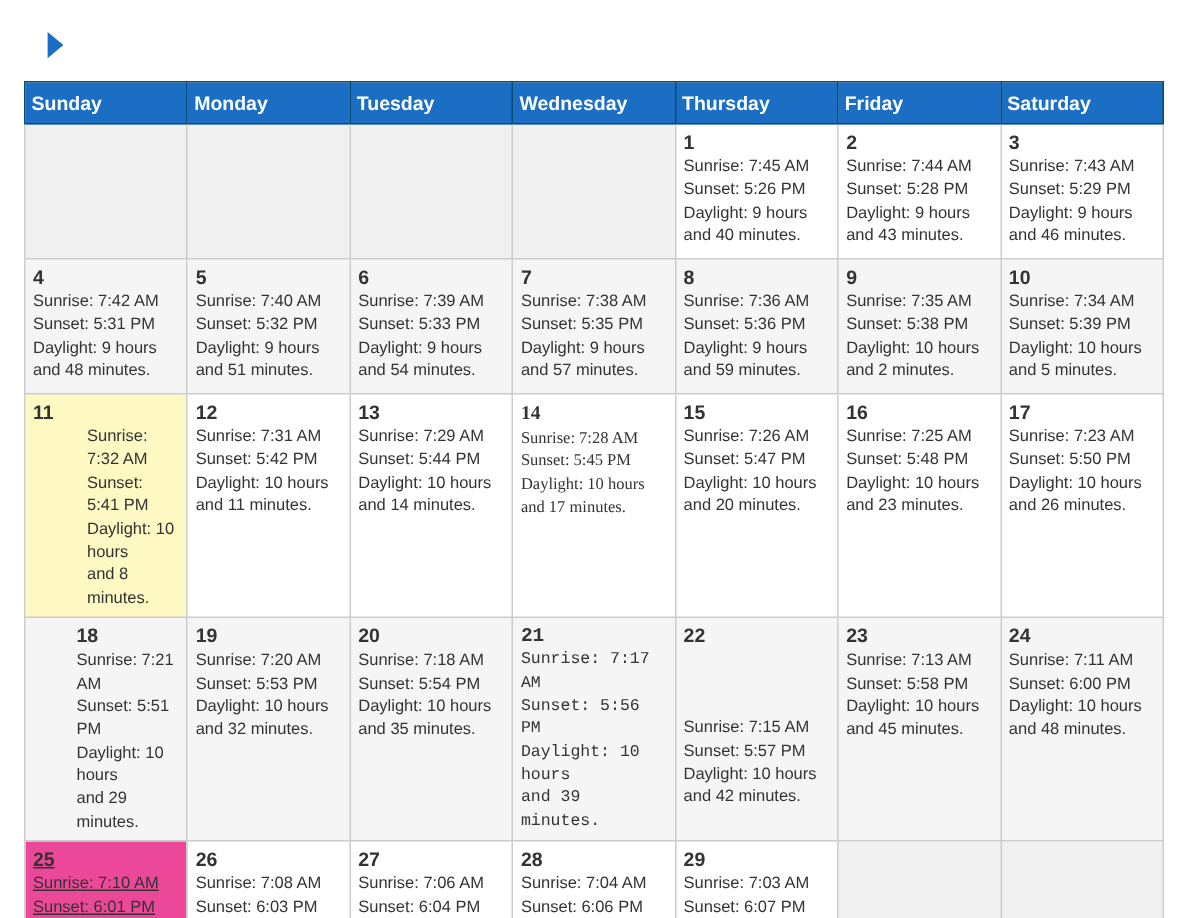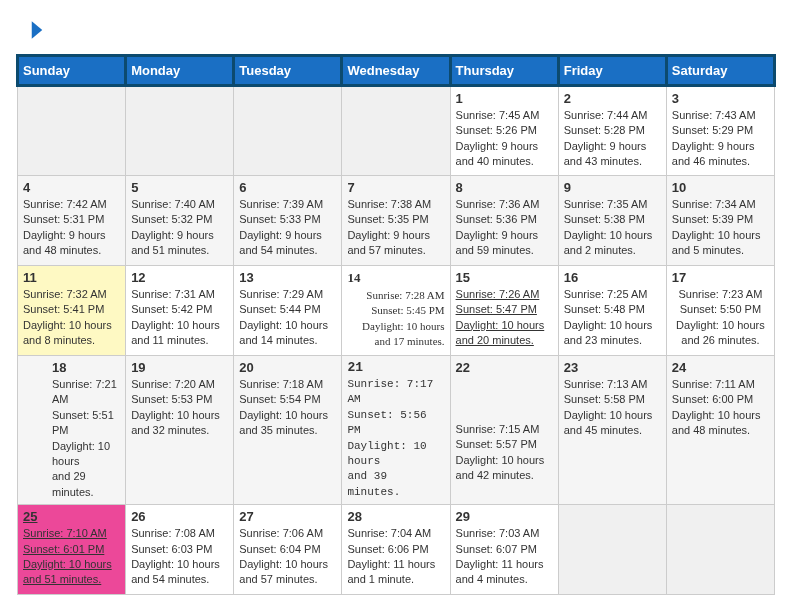--- a/index.html
+++ b/index.html
@@ -34,21 +34,21 @@
     }
     .calendar thead tr {
       background-color: #1a6fc4;
       color: #fff;
     }
     .calendar thead th {
       padding: 6px 4px;
       text-align: left;
       font-size: 13px;
       font-weight: bold;
-      border: 3px solid #0c4a6e;
+      border: 1px solid #0c4a6e;
       width: calc(100% / 7);
     }
     .calendar tbody td {
       vertical-align: top;
       border: 1px solid #ccc;
       padding: 4px 5px;
       font-size: 11px;
       color: #333;
       background: #fff;
       width: calc(100% / 7);
@@ -180,63 +180,63 @@
           <span class="day-number">10</span>
           <div class="day-info" style="white-space: pre-line;">Sunrise: 7:34 AM
 Sunset: 5:39 PM
 Daylight: 10 hours
 and 5 minutes.</div>
         </td>
       </tr>
       <tr>
         <td style="background: #fef9c3;">
           <span class="day-number">11</span>
-          <div class="day-info" style="white-space: pre-line;">Sunrise: 7:32 AM
+          <div class="day-info" style="white-space: pre-line; margin-left: 36px;">Sunrise: 7:32 AM
 Sunset: 5:41 PM
 Daylight: 10 hours
 and 8 minutes.</div>
         </td>
         <td style="background: rgb(255, 255, 255);">
           <span class="day-number">12</span>
           <div class="day-info" style="white-space: pre-line;">Sunrise: 7:31 AM
 Sunset: 5:42 PM
 Daylight: 10 hours
 and 11 minutes.</div>
         </td>
         <td style="background: rgb(255, 255, 255);">
           <span class="day-number">13</span>
           <div class="day-info" style="white-space: pre-line;">Sunrise: 7:29 AM
 Sunset: 5:44 PM
 Daylight: 10 hours
 and 14 minutes.</div>
         </td>
         <td style="background: rgb(255, 255, 255); font-family: Liberation Serif, serif;">
           <span class="day-number">14</span>
-          <div class="day-info" style="white-space: pre-line; text-align: right;">Sunrise: 7:28 AM
+          <div class="day-info" style="white-space: pre-line;">Sunrise: 7:28 AM
 Sunset: 5:45 PM
 Daylight: 10 hours
 and 17 minutes.</div>
         </td>
         <td style="background: rgb(255, 255, 255);">
           <span class="day-number">15</span>
-          <div class="day-info" style="white-space: pre-line; text-decoration: underline;">Sunrise: 7:26 AM
+          <div class="day-info" style="white-space: pre-line;">Sunrise: 7:26 AM
 Sunset: 5:47 PM
 Daylight: 10 hours
 and 20 minutes.</div>
         </td>
         <td style="background: rgb(255, 255, 255);">
           <span class="day-number">16</span>
           <div class="day-info" style="white-space: pre-line;">Sunrise: 7:25 AM
 Sunset: 5:48 PM
 Daylight: 10 hours
 and 23 minutes.</div>
         </td>
         <td style="background: rgb(255, 255, 255);">
           <span class="day-number">17</span>
-          <div class="day-info" style="white-space: pre-line; text-align: center;">Sunrise: 7:23 AM
+          <div class="day-info" style="white-space: pre-line;">Sunrise: 7:23 AM
 Sunset: 5:50 PM
 Daylight: 10 hours
 and 26 minutes.</div>
         </td>
       </tr>
       <tr>
         <td style="background: rgb(245, 245, 245); padding-left: 34px;">
           <span class="day-number">18</span>
           <div class="day-info" style="white-space: pre-line;">Sunrise: 7:21 AM
 Sunset: 5:51 PM

